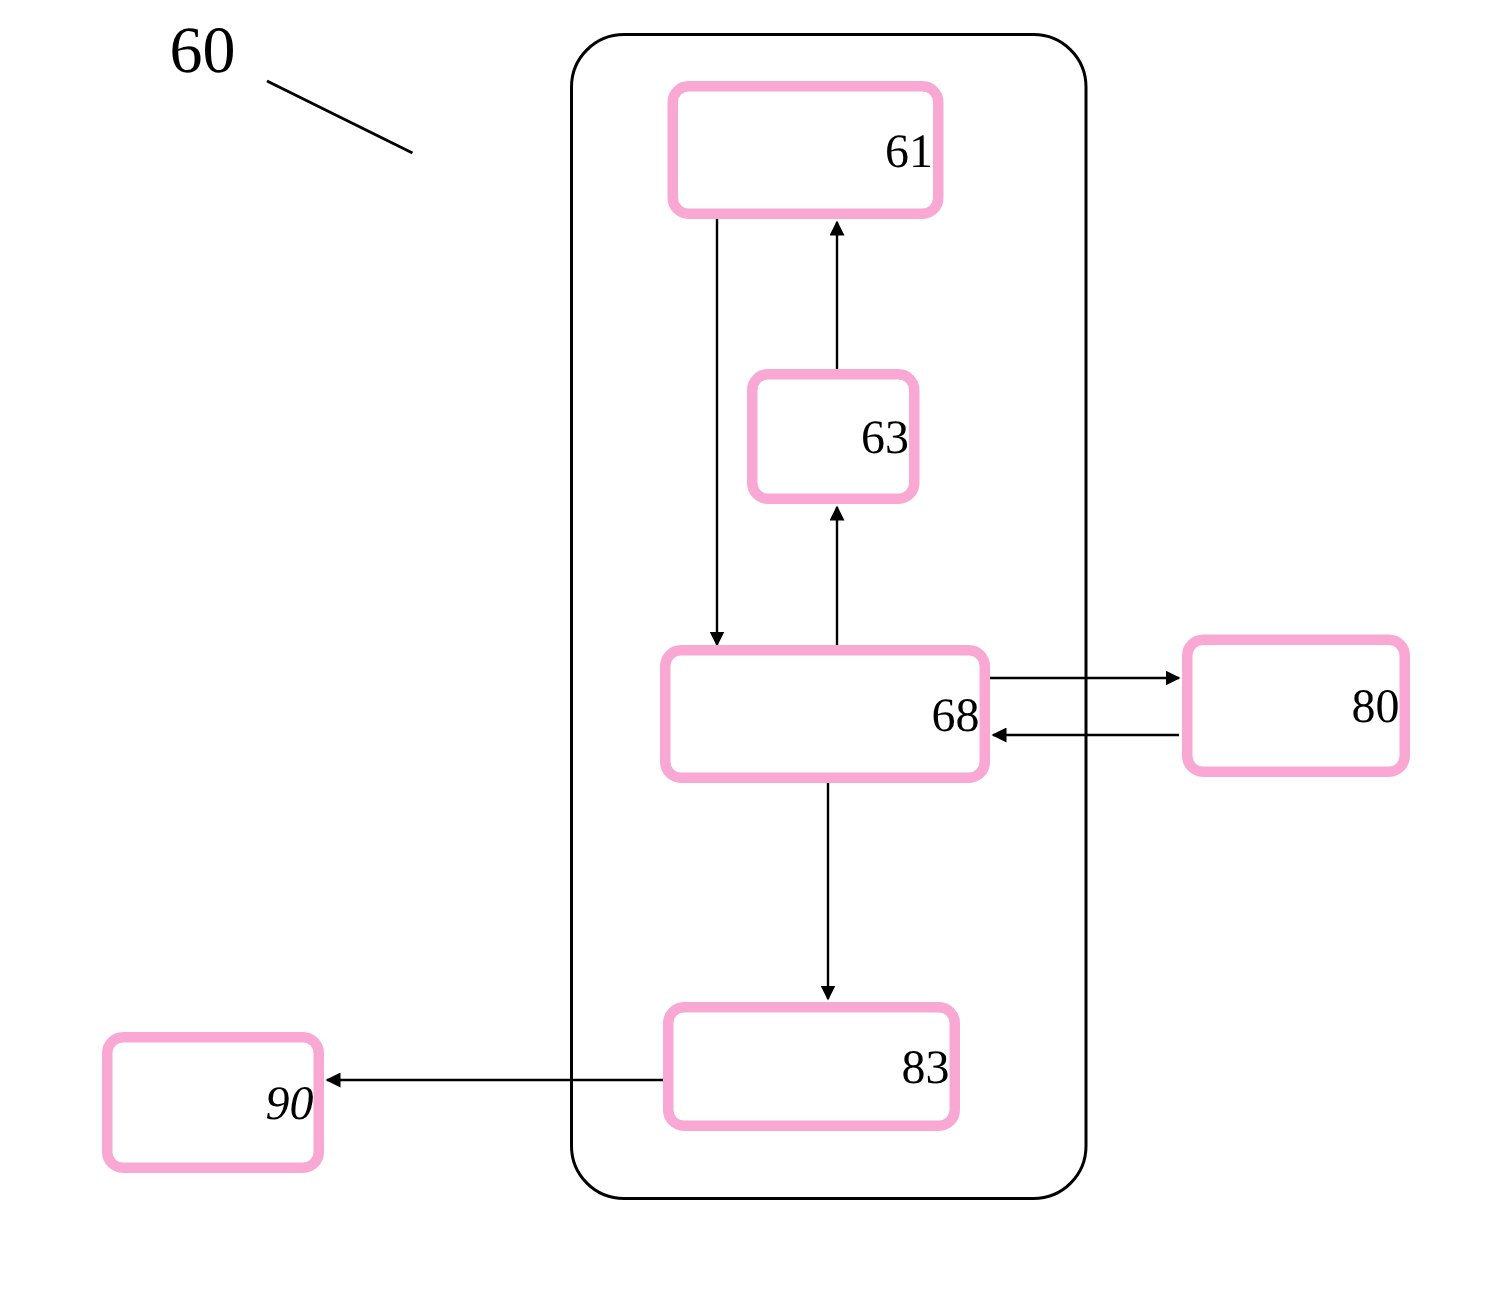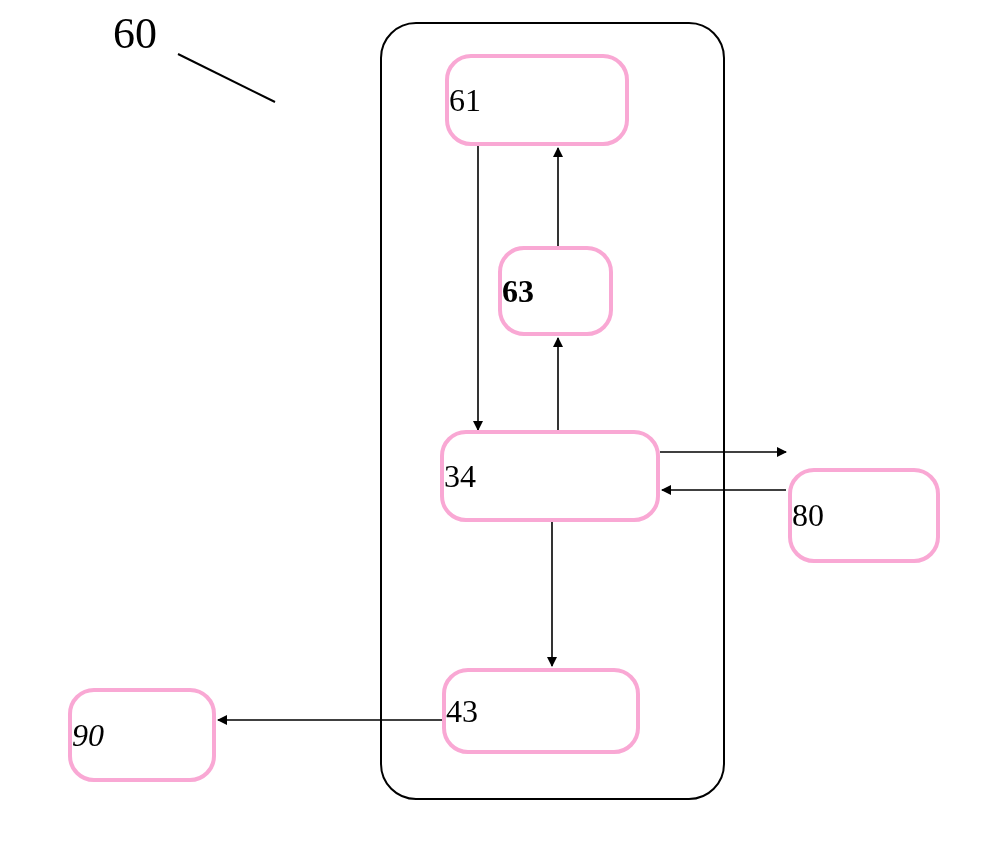--- a/index.html
+++ b/index.html
@@ -7,25 +7,25 @@
       margin: 0;
       padding: 0;
       width: 1000px;
       height: 861px;
       background: #fff;
       position: relative;
       font-family: "Times New Roman", serif;
     }
     .box {
       position: absolute;
-      border: 4px solid #f9a8d4;
-      border-radius: 26px;
+      border: 7px solid #f9a8d4;
+      border-radius: 14px;
       display: flex;
       align-items: center;
-      justify-content: flex-start;
+      justify-content: flex-end;
       font-size: 32px;
       background: #fff;
     }
     .container-box {
       position: absolute;
       border: 2px solid #000;
       border-radius: 36px;
       background: transparent;
     }
     .label {
@@ -63,31 +63,31 @@
   <line x1="786" y1="490" x2="662" y2="490" stroke="#000" stroke-width="1.6" marker-end="url(#arrowhead)"></line>
   <line x1="442" y1="720" x2="218" y2="720" stroke="#000" stroke-width="1.6" marker-end="url(#arrowhead)"></line>
 </svg>
 
 <div class="container-box" style="left:380px; top:22px; width:345px; height:778px;"></div>
 
 <div class="box" style="left:445px; top:54px; width:184px; height:92px;">
   <span>61</span>
 </div>
 
-<div class="box" style="left:498px; top:246px; width:115px; height:90px;font-weight:bold;">
+<div class="box" style="left:498px; top:246px; width:115px; height:90px;">
   <span>63</span>
 </div>
 
 <div class="box" style="left:440px; top:430px; width:220px; height:92px;">
-  <span>34</span>
+  <span>68</span>
 </div>
 
-<div class="box" style="left:788px; top:423px; width:152px; height:95px;margin-top:45px;">
+<div class="box" style="left:788px; top:423px; width:152px; height:95px;">
   <span>80</span>
 </div>
 
 <div class="box" style="left:442px; top:668px; width:198px; height:86px;">
-  <span>43</span>
+  <span>83</span>
 </div>
 
 <div class="box" style="left:68px; top:688px; width:148px; height:94px;font-style:italic;">
   <span>90</span>
 </div>
 
 </body></html>

